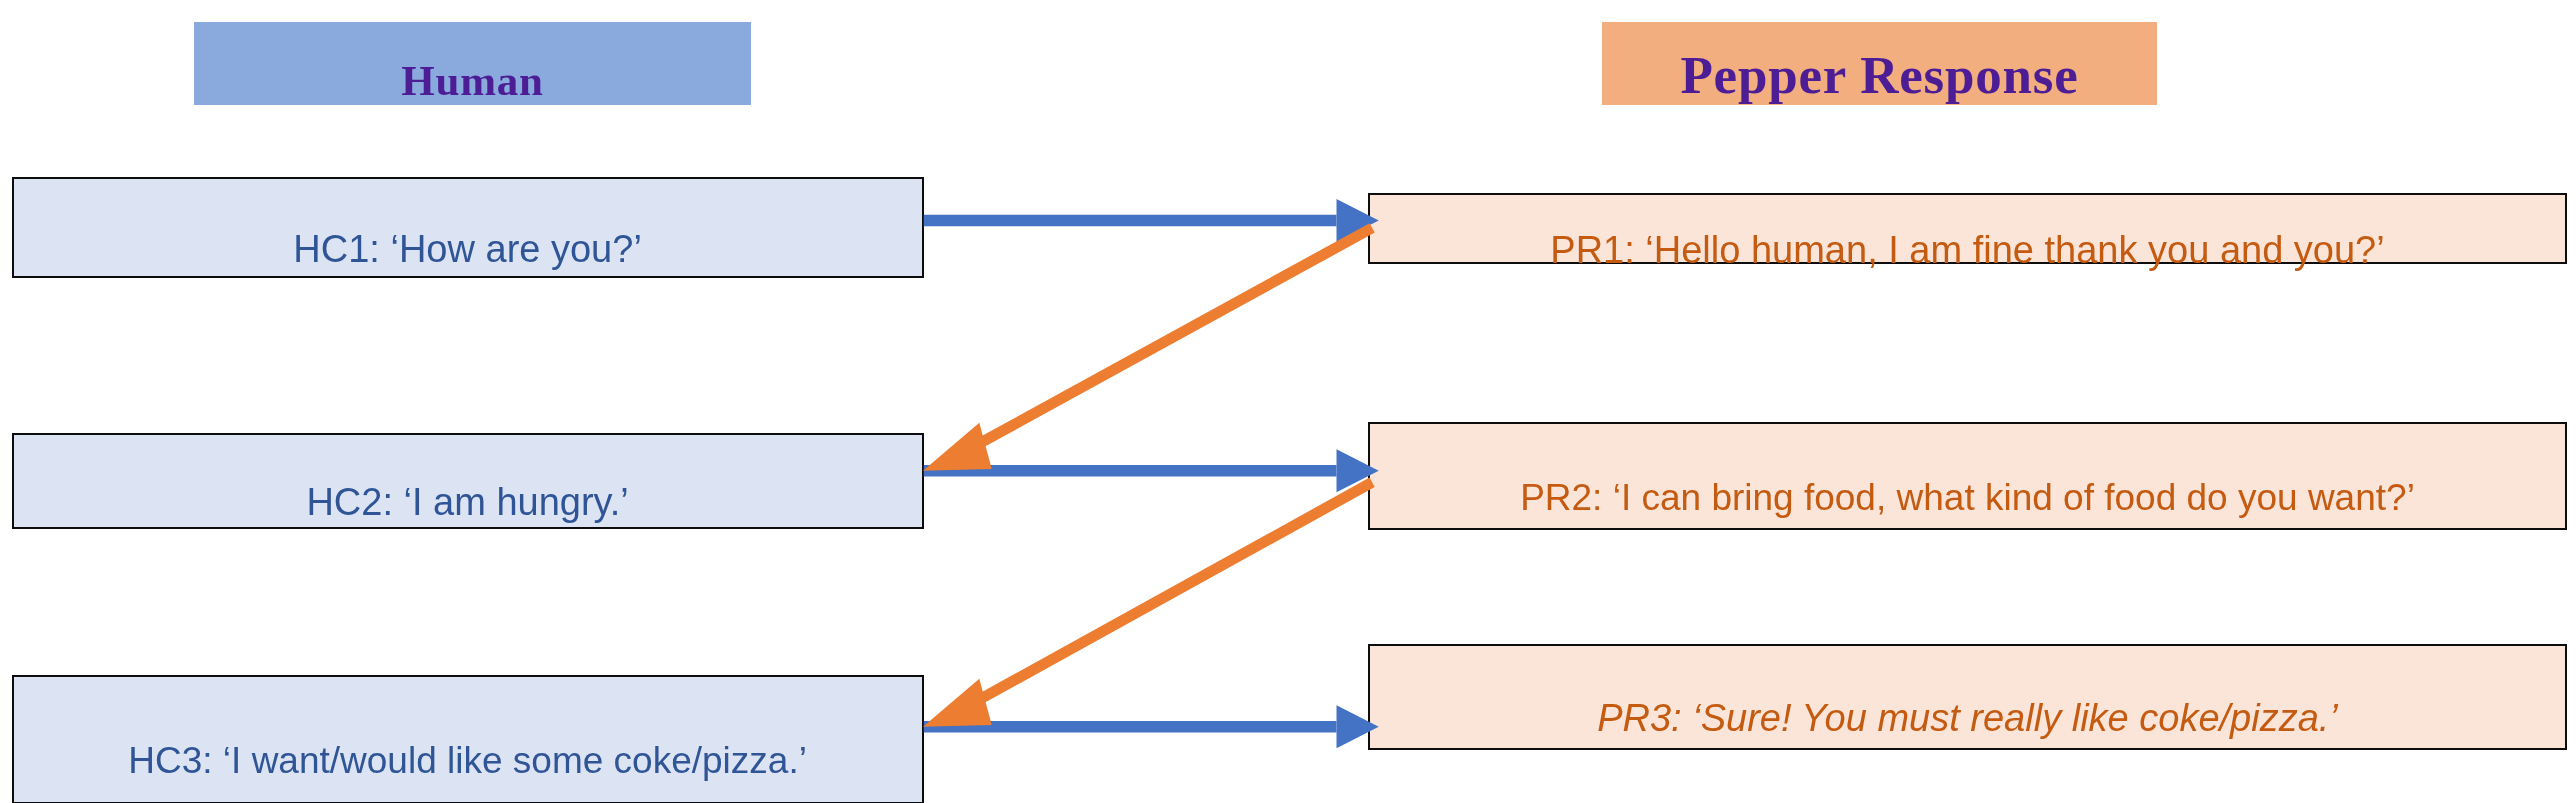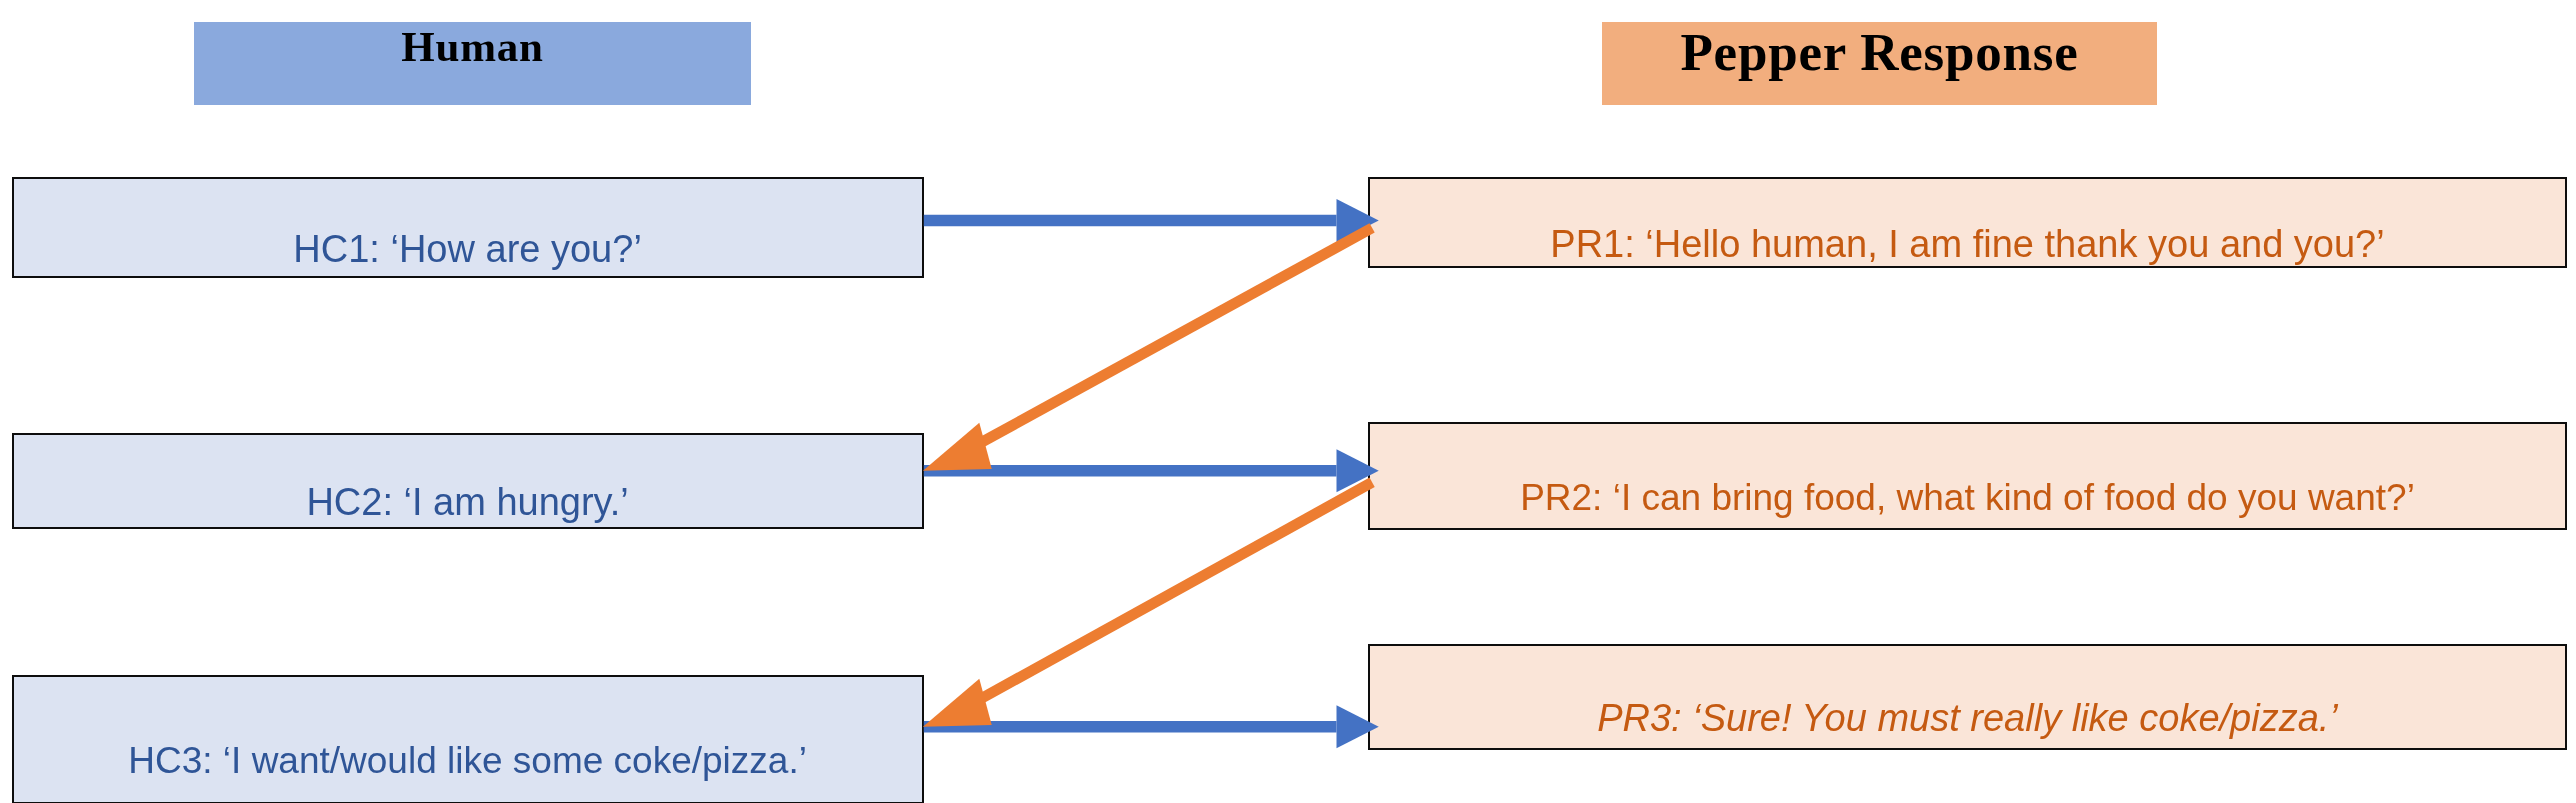--- a/index.html
+++ b/index.html
@@ -14,23 +14,23 @@
     height: 803px;
     background: #ffffff;
     overflow: hidden;
     font-family: "Liberation Sans", sans-serif;
   }
 
   
   .col-header {
     position: absolute;
     display: flex;
-    align-items: flex-start;
+    align-items: flex-end;
     justify-content: center;
-    color: #000000;
+    color: #4c1d95;
     font-family: "Liberation Serif", serif;
     font-weight: bold;
     letter-spacing: 0.8px;
     white-space: nowrap;
   }
   #header-human {
     left: 194px;
     top: 22.4px;
     width: 557px;
     height: 83px;
@@ -76,21 +76,21 @@
     left: 1368px;
     width: 1199px;
   }
   .pepper-box .msg-text {
     color: #c55a11;
     font-size: 38px;
   }
 
   
   #box-hc1 { top: 177px; height: 101px; }
-  #box-pr1 { top: 177px; height: 91px; }
+  #box-pr1 { top: 193px; height: 71px; }
   #box-hc2 { top: 433px; height: 96px; }
   #box-pr2 { top: 422px; height: 108px; }
   #box-hc3 { top: 675px; height: 129px; }
   #box-pr3 { top: 644px; height: 106px; font-style: italic; }
 
   
   #box-hc3 .msg-text { font-size: 37px; }
   #box-pr2 .msg-text { font-size: 37px; }
 
   

